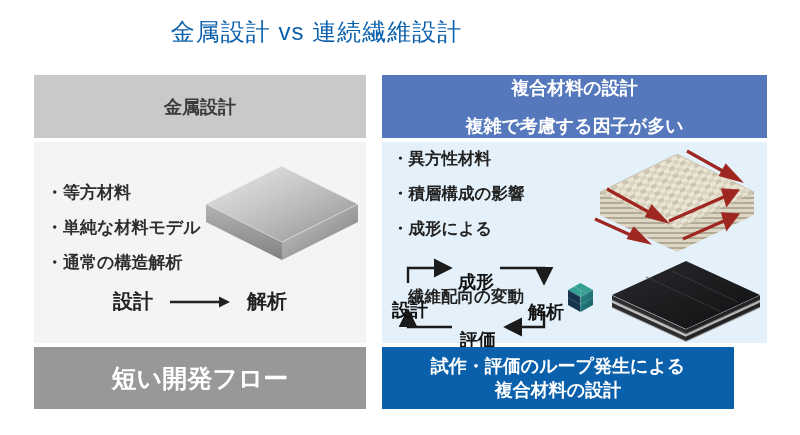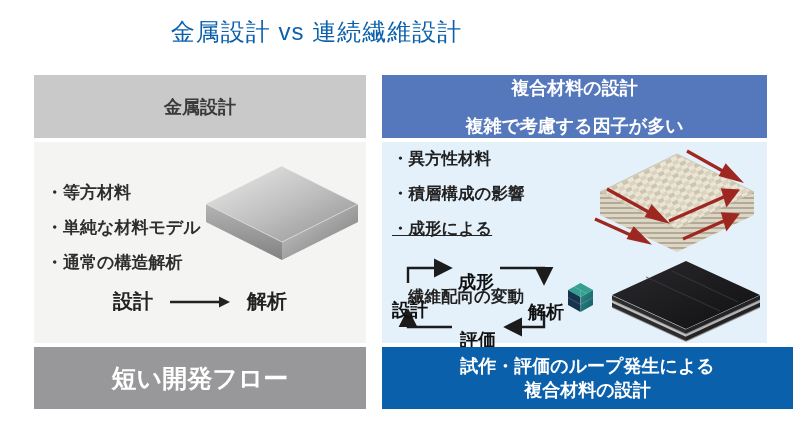--- a/index.html
+++ b/index.html
@@ -23,23 +23,23 @@
   .l-body{left:34px;top:142px;width:332px;height:201px;background:#f4f4f3;}
   .l-ftr{left:34px;top:347px;width:332px;height:62px;background:#98989a;}
   .l-bullets{position:absolute;left:12px;top:5px;font-size:17px;font-weight:bold;
              color:#2e2e2e;line-height:35px;margin-top:28px;}
   .metal-img{position:absolute;left:170px;top:22px;}
   .l-flow{position:absolute;left:0;top:146px;width:332px;display:flex;align-items:center;
           justify-content:center;gap:16px;font-size:20px;font-weight:bold;color:#222222;}
   
   .r-hdr{left:382px;top:75px;width:385px;height:63px;background:#5578bd;color:#ffffff;gap:14px;}
   .r-body{left:382px;top:142px;width:385px;height:201px;background:#e4f1fa;}
-  .r-ftr{left:382px;top:347px;width:411px;height:62px;background:#0b60ac;font-size:18px;}
+  .r-ftr{left:382px;top:347px;width:352px;height:62px;background:#0b60ac;font-size:18px;}
   .r-bullet{position:absolute;font-size:16.5px;font-weight:bold;color:#222222;white-space:nowrap;}
-  .rb0{left:10px;top:6px;} .rb1{left:10px;top:41px;} .rb2{left:10px;top:76px;text-decoration:underline;}
+  .rb0{left:10px;top:6px;} .rb1{left:10px;top:41px;} .rb2{left:10px;top:76px;}
   .rb3{left:26px;top:100px;margin-top:44px;}
   .woven-img{position:absolute;left:208px;top:2px;}
   .laminate-img{position:absolute;left:226px;top:116px;}
   
   .loop{position:absolute;left:4px;top:114px;width:222px;height:86px;}
   .loop-label{position:absolute;font-size:18px;font-weight:bold;color:#111111;white-space:nowrap;margin-top:12px;}
   .ll-design{left:6px;top:30px;} .ll-mold{left:72px;top:2px;}
   .ll-analysis{left:142px;top:32px;} .ll-eval{left:74px;top:60px;font-family:Liberation Mono, monospace;}
   .fem-cube{position:absolute;left:181px;top:26px;}
   .loop-arrows{position:absolute;left:0;top:0;}

